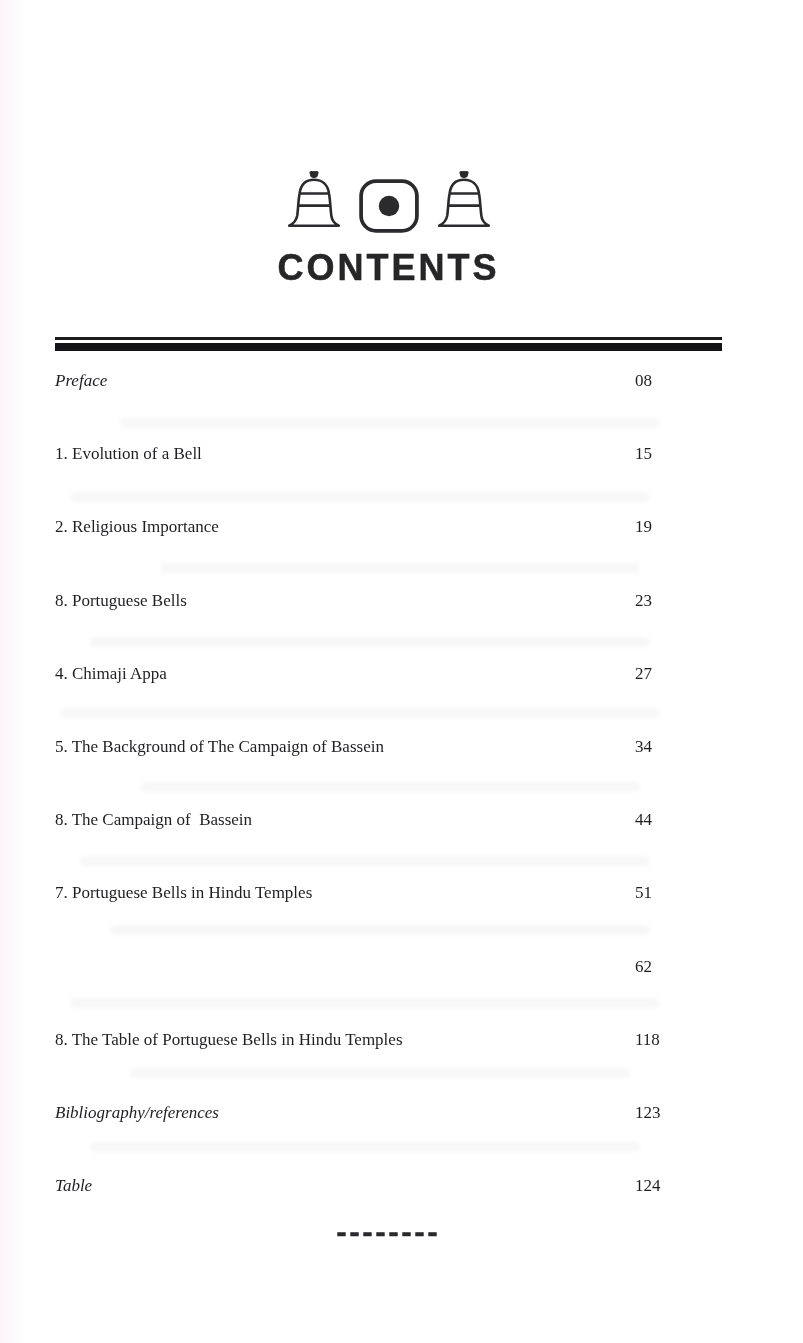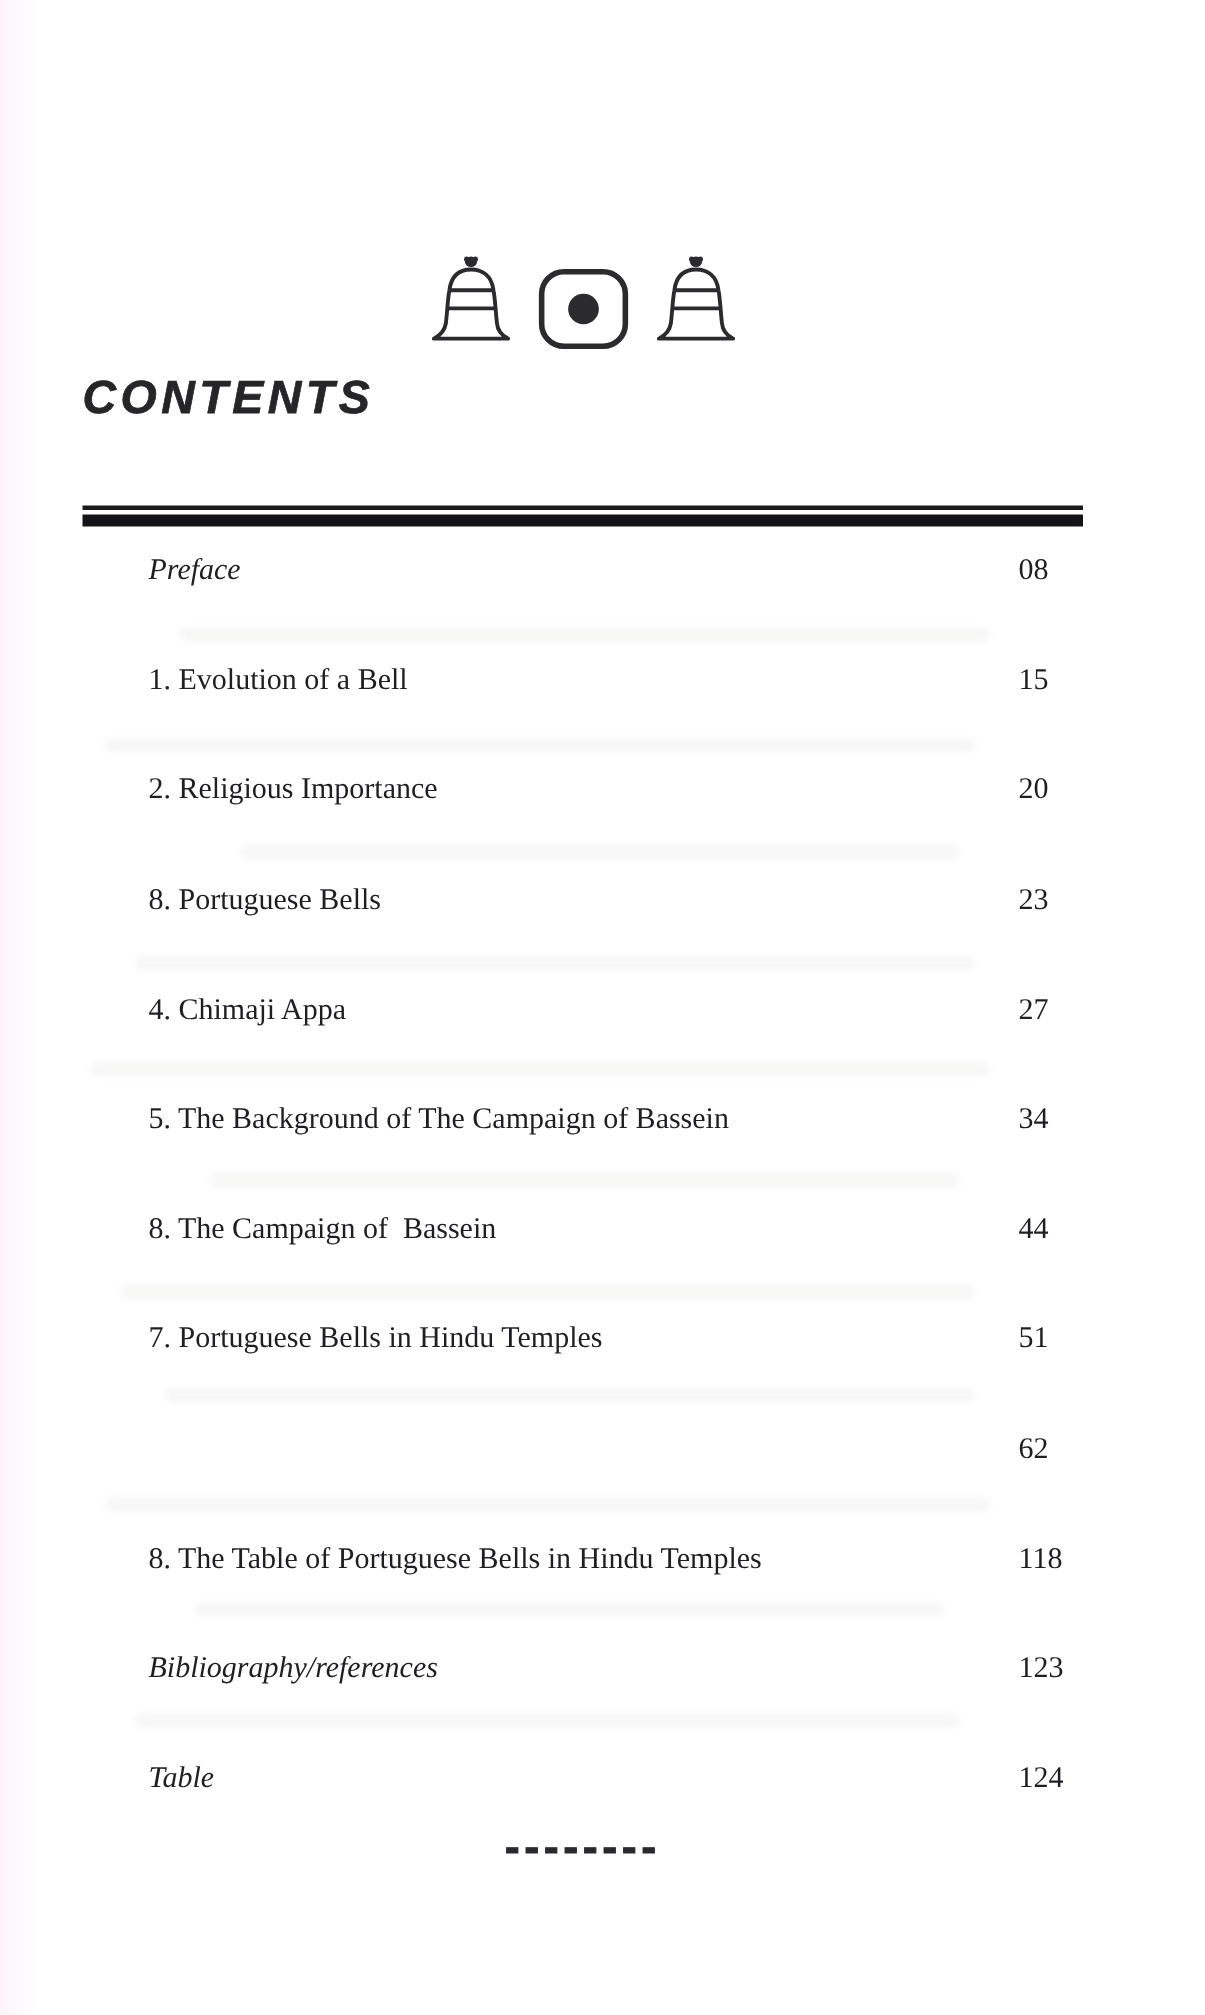--- a/index.html
+++ b/index.html
@@ -24,40 +24,41 @@
     position: absolute; left: 55px; top: 0; width: 667px; height: 100%;
   }
   .icon-row {
     position: absolute; top: 163px; left: 0; width: 100%; height: 72px;
     display: flex; justify-content: center; align-items: flex-end; gap: 18px;
   }
   .icon-row svg { display: block; }
   .dot-square { margin-bottom: 1px; }
   .title {
     position: absolute; top: 247px; left: 0; width: 100%;
+    text-align: center;
     font-family: "Liberation Sans", sans-serif;
-    font-weight: bold; font-style: italic;
-    font-size: 31px; letter-spacing: 3px;
+    font-weight: bold; 
+    font-size: 36px; letter-spacing: 3px;
     color: #262628;
     -webkit-text-stroke: 0.5px #262628;
   }
   .rule-thin {
     position: absolute; top: 337px; left: 0; width: 100%; height: 3px;
     background: #1a1a1f;
   }
   .rule-thick {
     position: absolute; top: 343px; left: 0; width: 100%; height: 8px;
     background: #141418;
   }
   .toc {
     position: absolute; top: 366px; left: 0; width: 100%;
   }
   .toc-row {
     position: relative; height: 73.2px;
-    font-size: 20px; line-height: 29px; color: #1f1f23; margin-left: 44px;
+    font-size: 17px; line-height: 29px; color: #1f1f23;
   }
   .toc-row.italic { font-style: italic; }
   .toc-label { white-space: pre; }
   .toc-page { position: absolute; left: 580px; top: 0; font-style: normal; }
   .dashes {
     position: absolute; top: 1215px; left: 0; width: 100%;
     text-align: center;
     font-family: "Liberation Sans", sans-serif;
     font-weight: bold; font-size: 30px; letter-spacing: 3px;
     color: #2a2a2e;
@@ -125,21 +126,21 @@
     <span class="toc-page">08</span>
   </div>
 
   <div class="toc-row">
     <span class="toc-label">1. Evolution of a Bell</span>
     <span class="toc-page">15</span>
   </div>
 
   <div class="toc-row">
     <span class="toc-label">2. Religious Importance</span>
-    <span class="toc-page">20</span>
+    <span class="toc-page">19</span>
   </div>
 
   <div class="toc-row">
     <span class="toc-label">8. Portuguese Bells</span>
     <span class="toc-page">23</span>
   </div>
 
   <div class="toc-row">
     <span class="toc-label">4. Chimaji Appa</span>
     <span class="toc-page">27</span>

